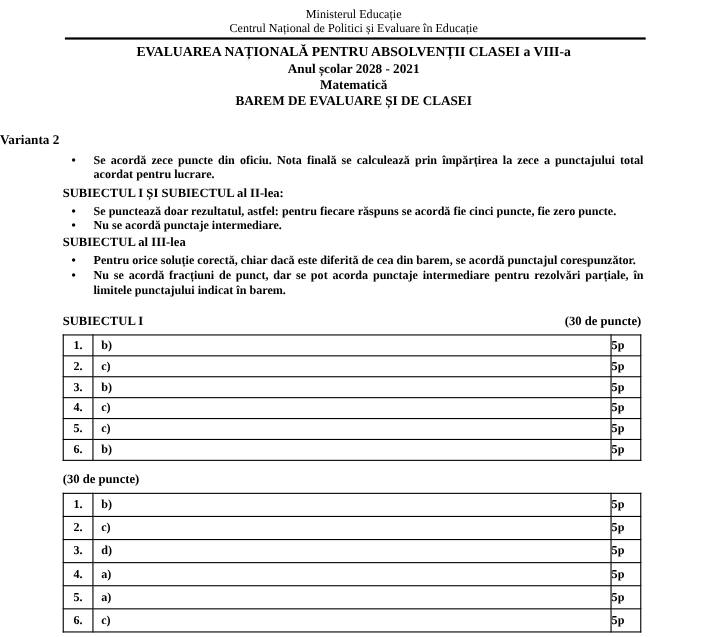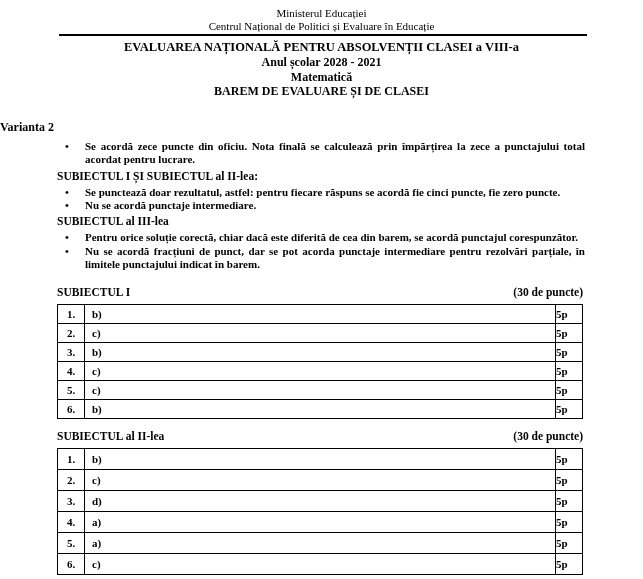--- a/index.html
+++ b/index.html
@@ -68,21 +68,21 @@
   table.answers .col-points { width: 27px; text-align: left; }
   table.t1 td { height: 19px; }
   table.t2 td { height: 21px; }
 </style>
 </head>
 <body>
 
 <div class="page">
 
   <div class="org-header">
-    <div>Ministerul Educației</div>
+    <div>Ministerul Educație</div>
     <div>Centrul Național de Politici și Evaluare în Educație</div>
   </div>
   <hr class="header-rule">
 
   <div class="title-block">
     <div class="title-main">EVALUAREA NAȚIONALĂ PENTRU ABSOLVENȚII CLASEI a VIII-a</div>
     <div class="title-line">Anul școlar 2028 - 2021</div>
     <div class="title-line">Matematică</div>
     <div class="title-line">BAREM DE EVALUARE ȘI DE CLASEI</div>
   </div>
@@ -158,21 +158,20 @@
       </tr>
       <tr>
         <td class="col-num">6.</td>
         <td class="col-answer">b)</td>
         <td class="col-points">5p</td>
       </tr>
     </tbody>
   </table>
 
   <div class="section-header second">
-    <span>SUBIECTUL al II-lea</span>
     <span>(30 de puncte)</span>
   </div>
 
   <table class="answers t2">
     <tbody>
       <tr>
         <td class="col-num">1.</td>
         <td class="col-answer">b)</td>
         <td class="col-points">5p</td>
       </tr>

